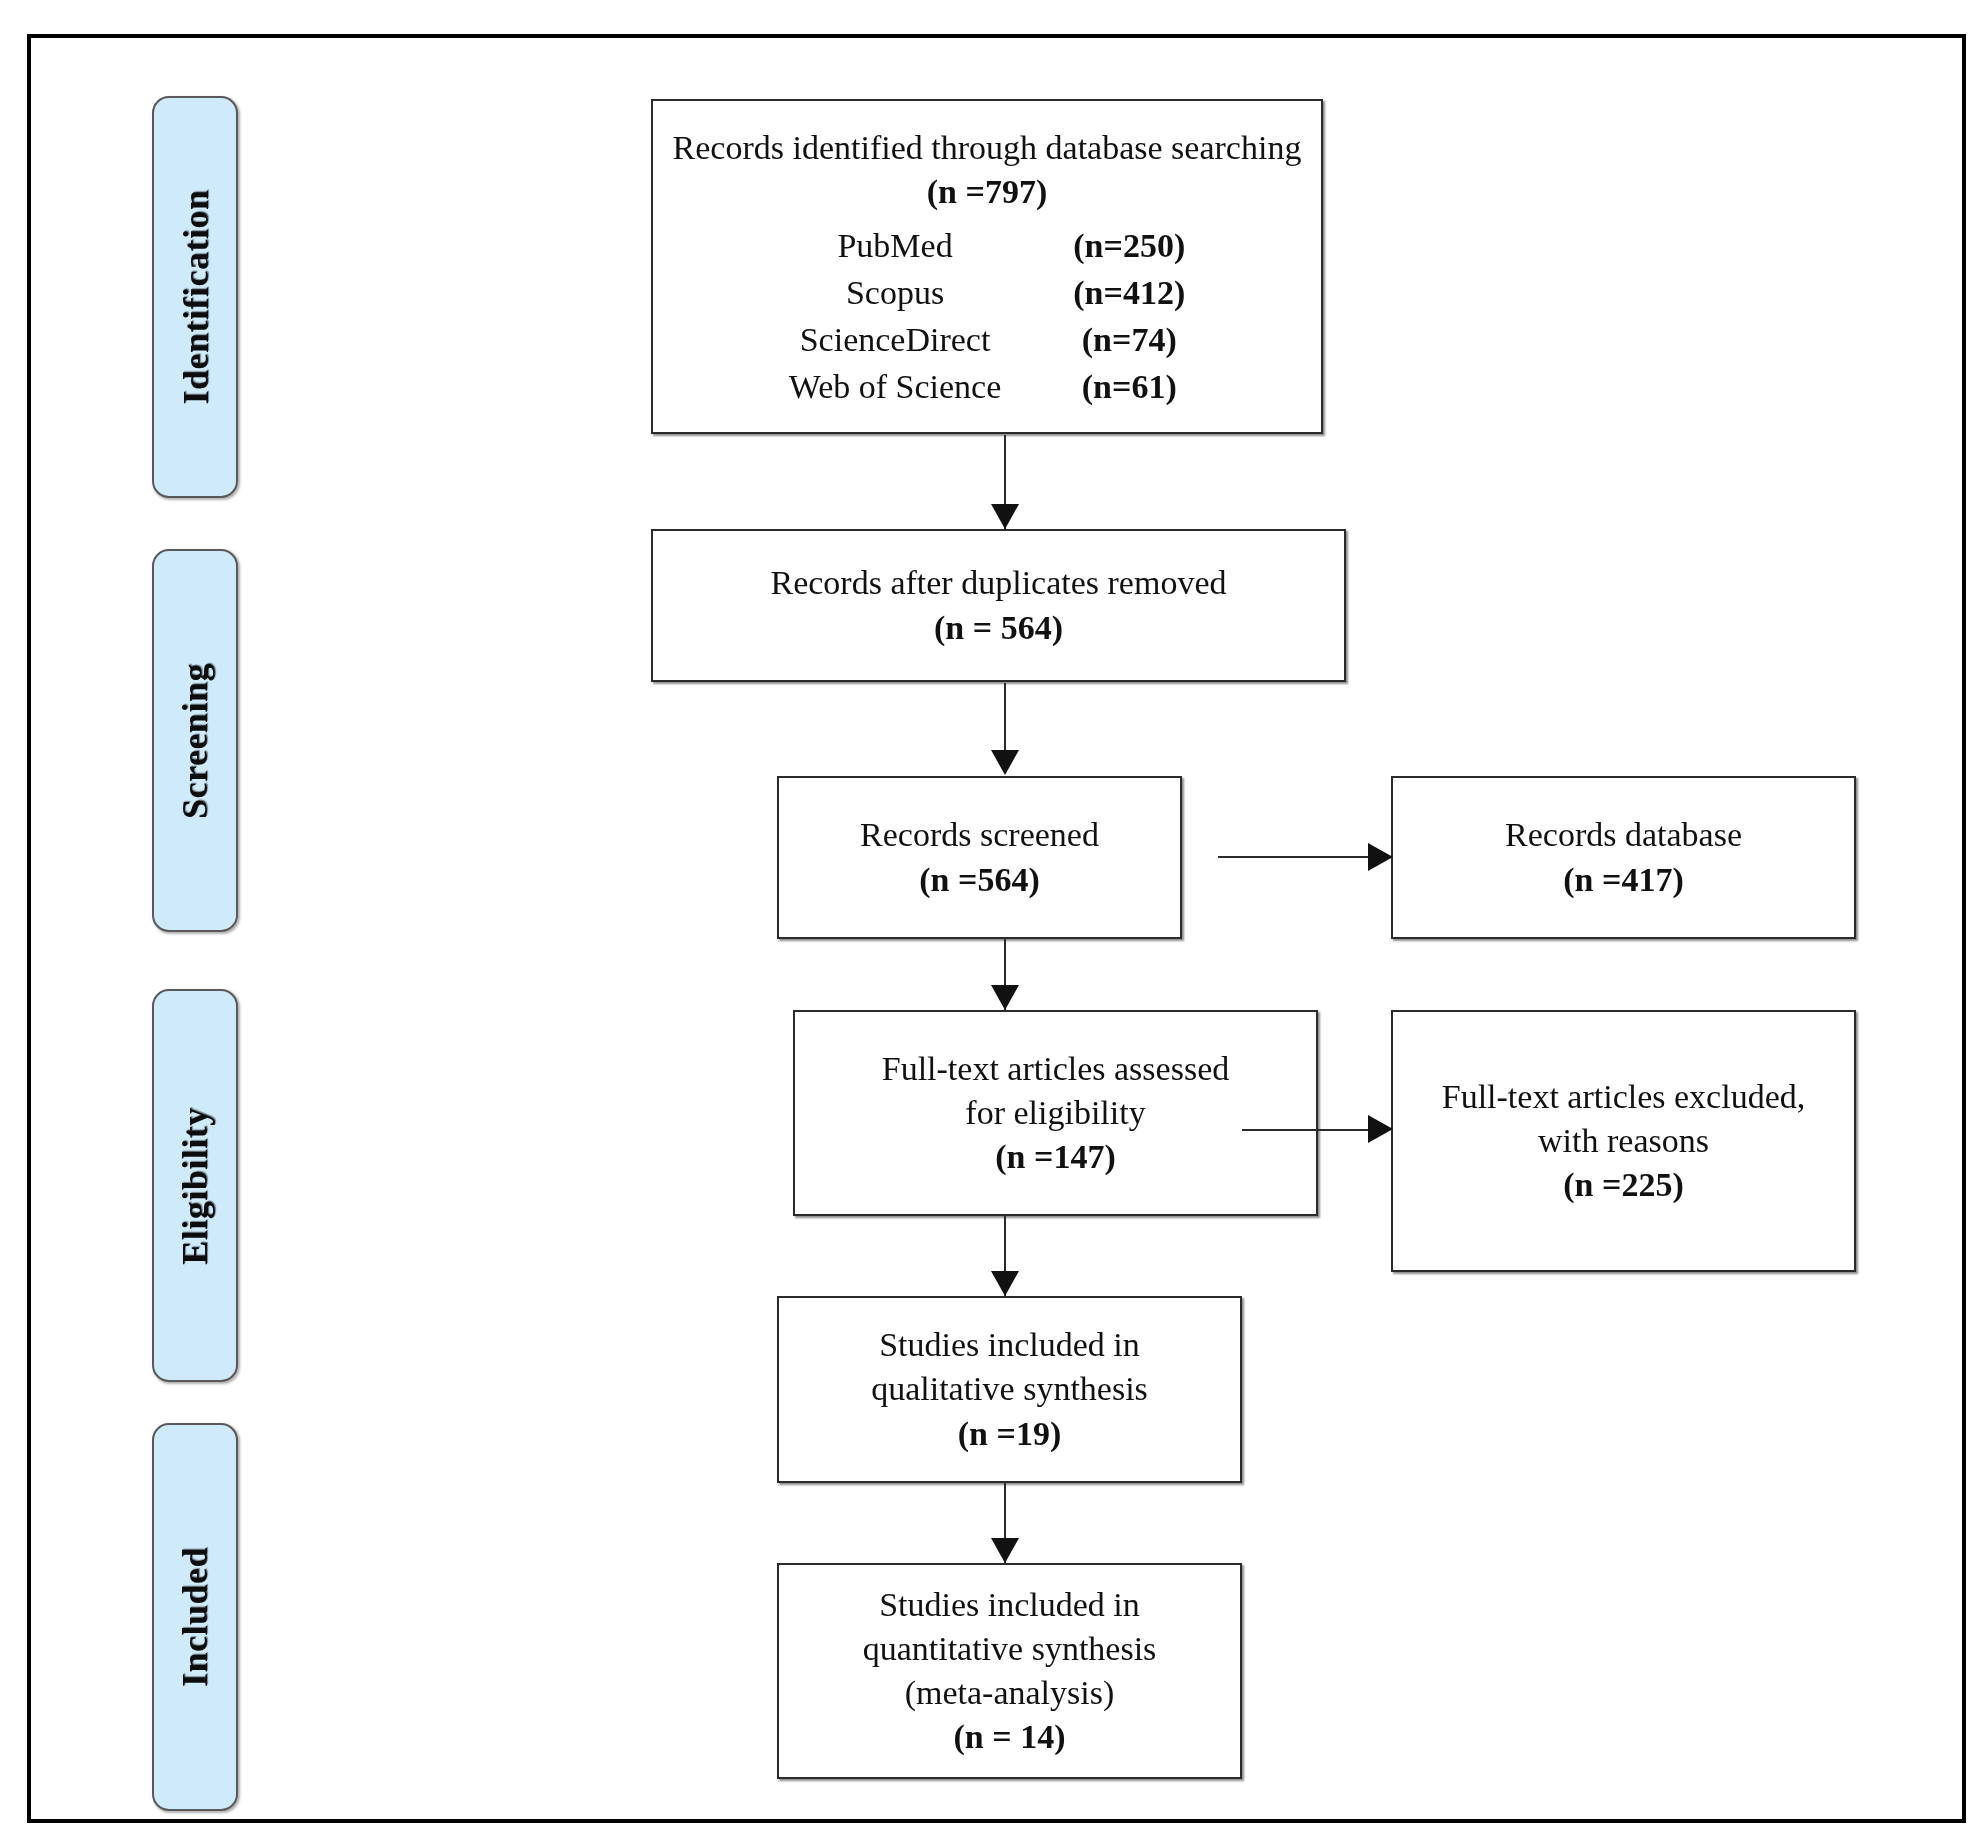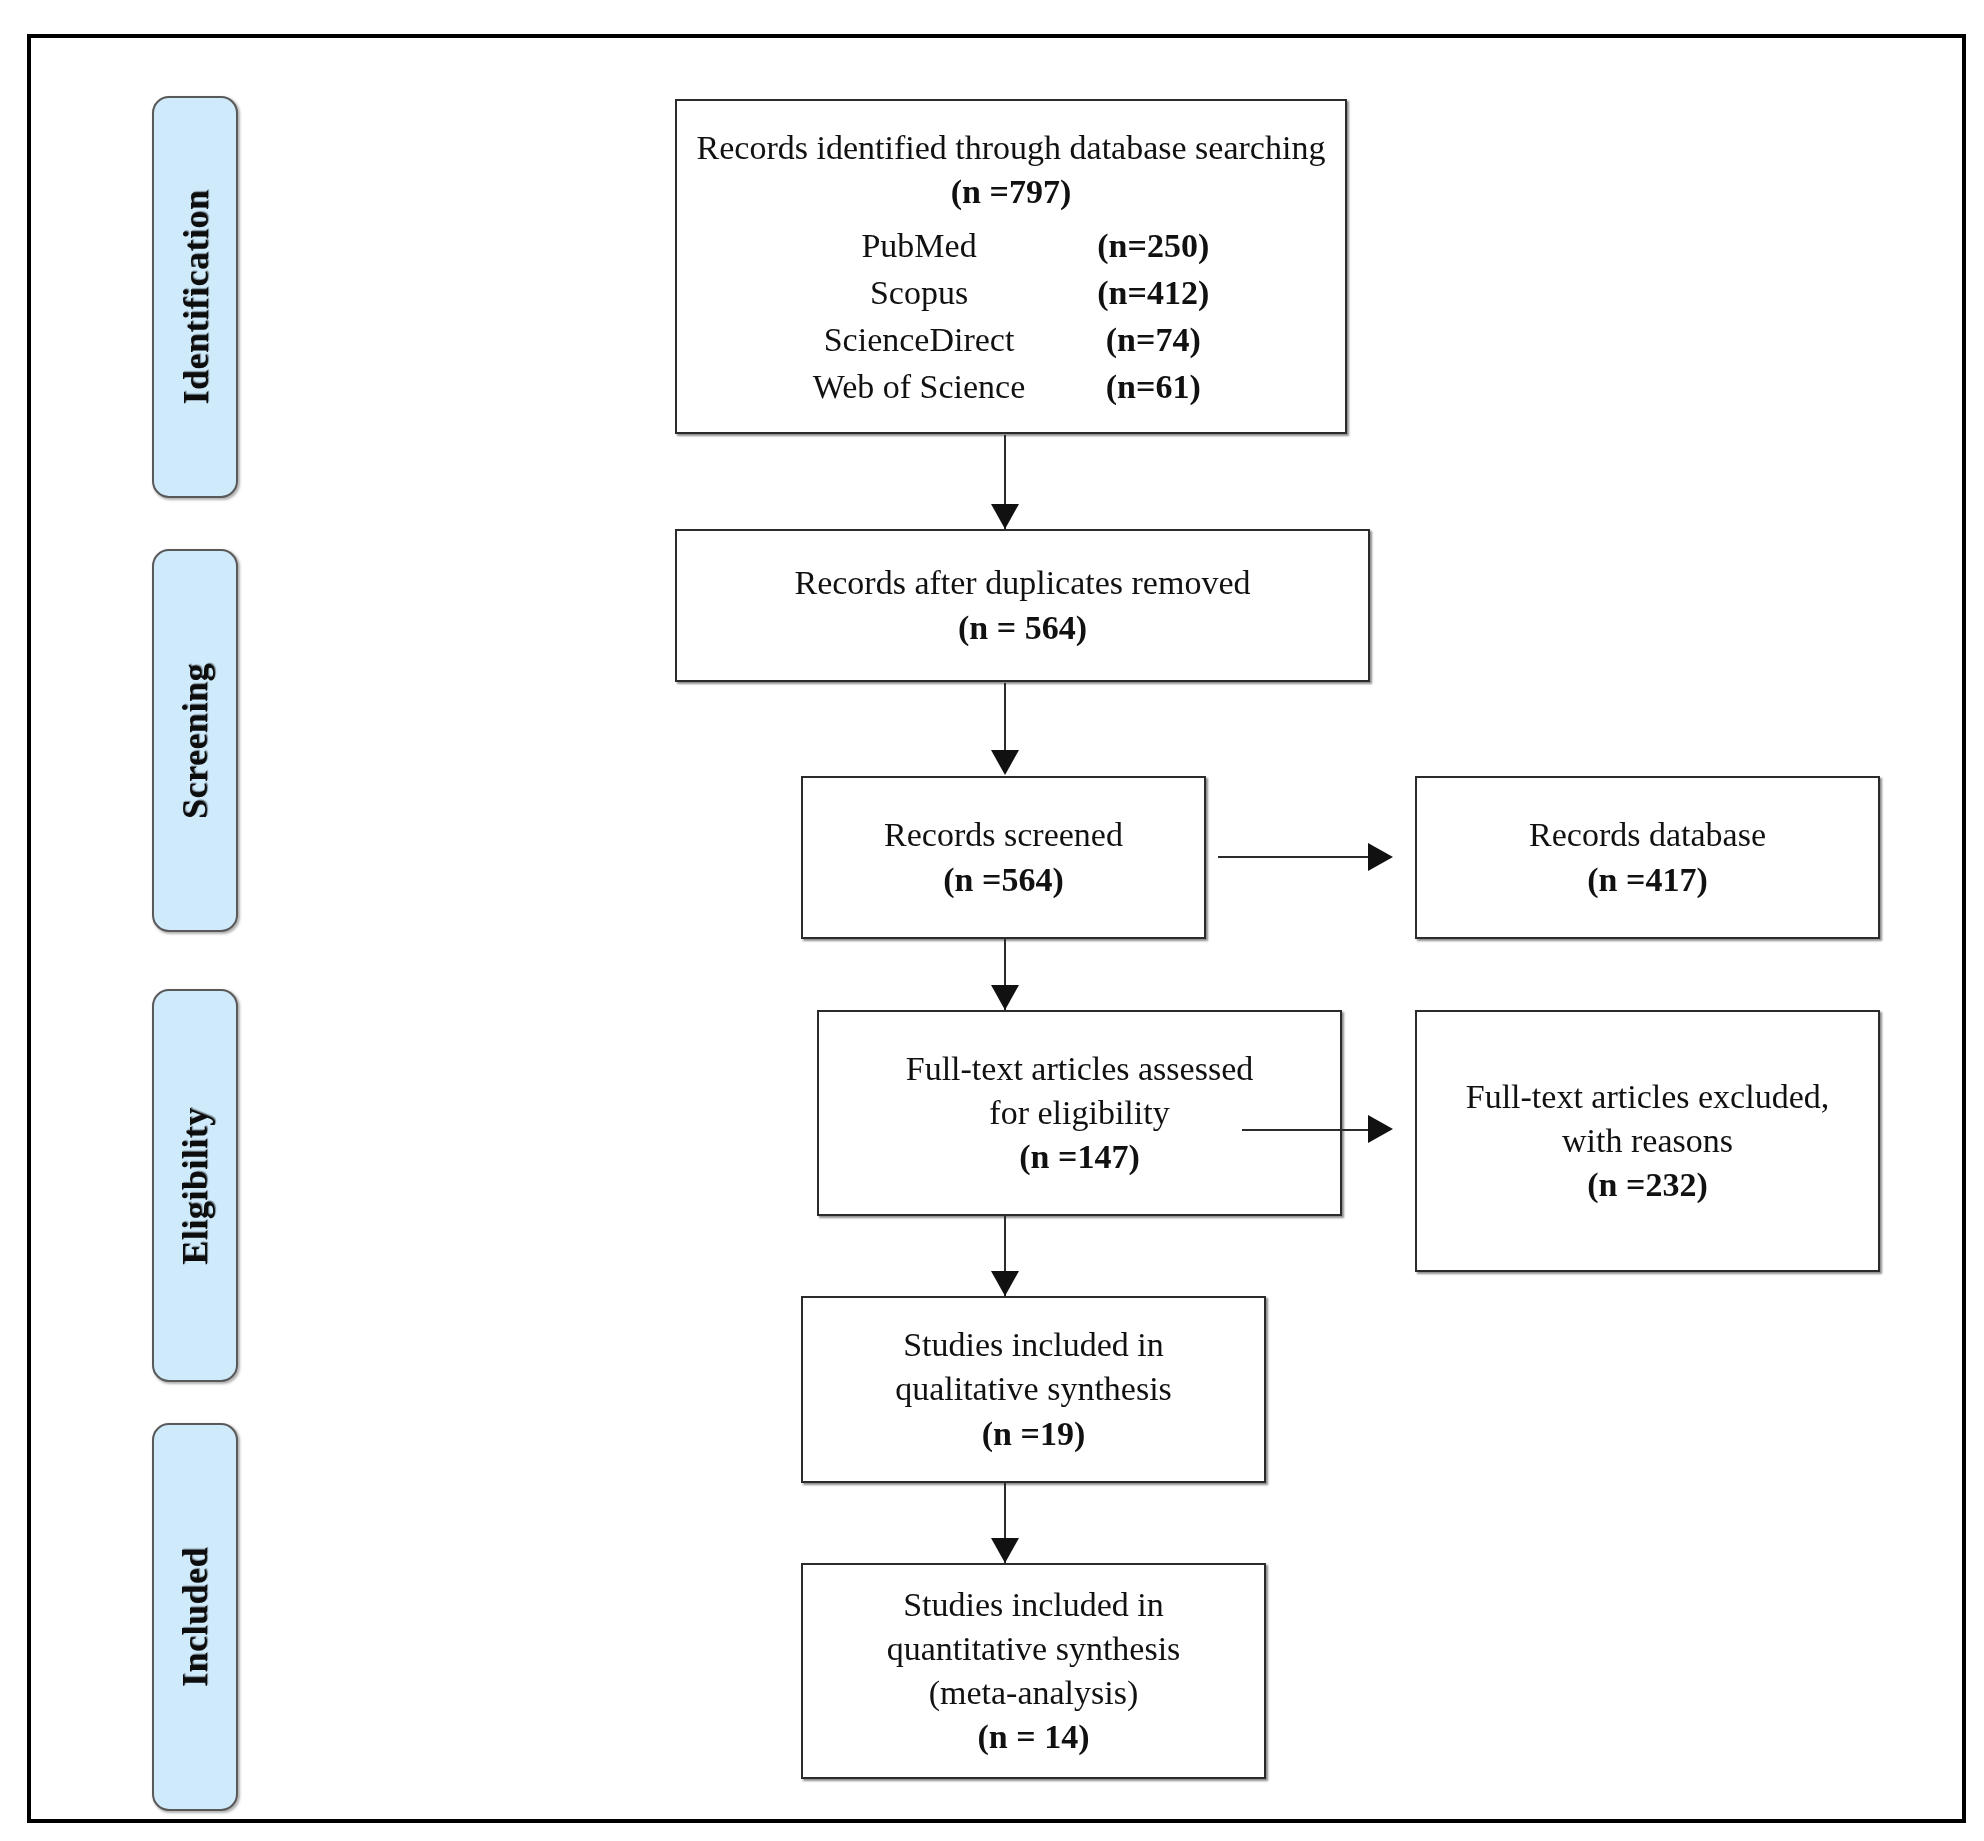--- a/index.html
+++ b/index.html
@@ -61,21 +61,20 @@
     box-sizing: border-box;
     box-shadow: 2.4px 2.4px 1.9px rgba(0,0,0,0.45);
     display: flex;
     flex-direction: column;
     align-items: center;
     justify-content: center;
     color: #111111;
     font-size: 34px;
     line-height: 1.30;
     text-align: center;
-    margin-left: 24px;
   }
   .flow-box .ln { display: block; white-space: nowrap; }
   .flow-box .ln.b { font-weight: bold; }
 
   
   .src-table {
     margin-top: 8.6px;
     border-collapse: collapse;
     font-size: 34px;
   }
@@ -192,21 +191,21 @@
 
   <div class="flow-box" style="left:793px; top:1010px; width:525px; height:206px;">
     <span class="ln">Full-text articles assessed</span>
     <span class="ln">for eligibility</span>
     <span class="ln b">(n =147)</span>
   </div>
 
   <div class="flow-box" style="left:1391px; top:1010px; width:465px; height:262px;">
     <span class="ln">Full-text articles excluded,</span>
     <span class="ln">with reasons</span>
-    <span class="ln b">(n =232)</span>
+    <span class="ln b">(n =225)</span>
   </div>
 
   <div class="h-line" style="left:1242px; top:1129px; width:129px;"></div>
   <div class="arrow-right" style="left:1368px; top:1115px;"></div>
 
   <div class="v-line" style="left:1004px; top:1216px; height:80px;"></div>
   <div class="arrow-down" style="left:991px; top:1271px;"></div>
 
   <div class="flow-box" style="left:777px; top:1296px; width:465px; height:187px;">
     <span class="ln">Studies included in</span>

